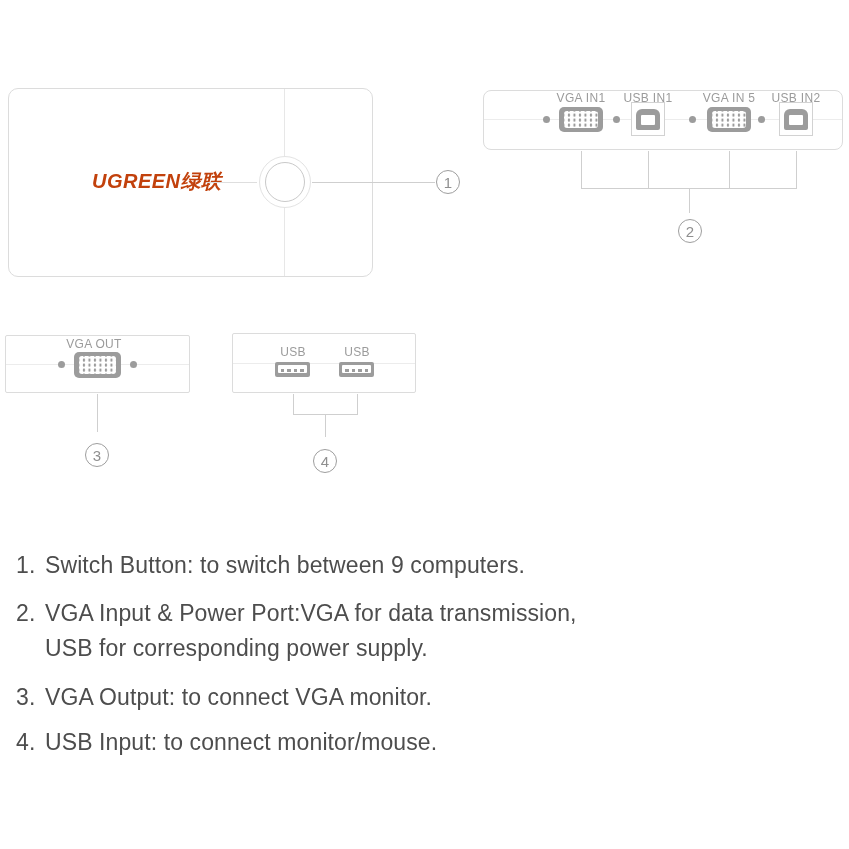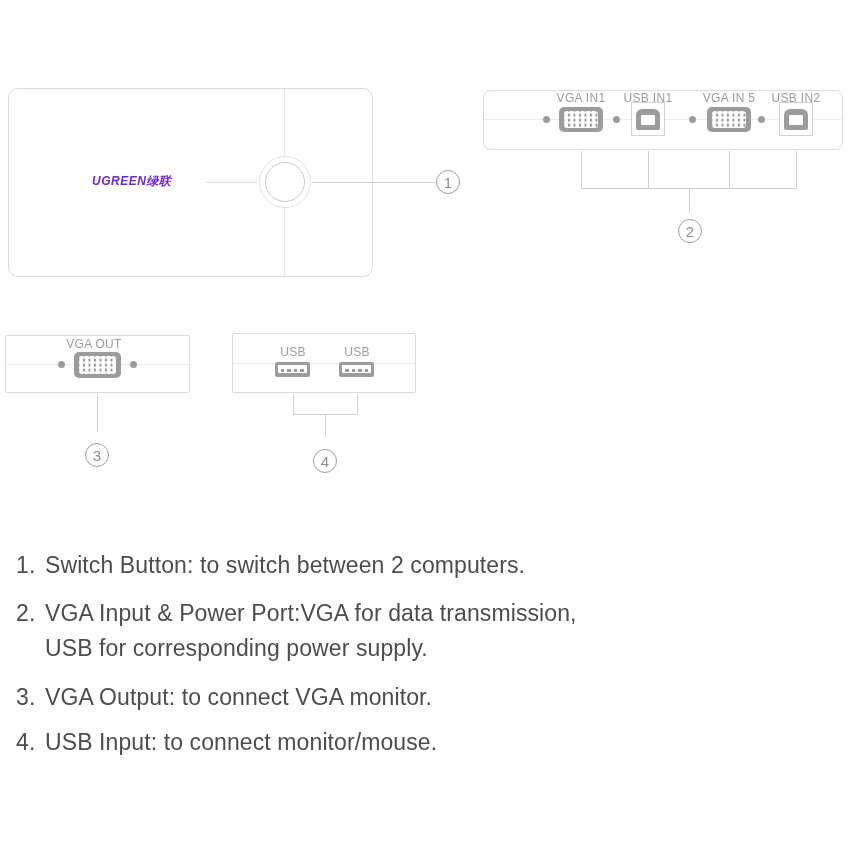--- a/index.html
+++ b/index.html
@@ -32,22 +32,22 @@
   .usba::before{content:"";position:absolute;left:3px;right:3px;top:2.5px;height:8px;background:#fff;
                 border-radius:1px;}
   .usba::after{content:"";position:absolute;left:6px;right:6px;top:7px;height:3px;
                background:repeating-linear-gradient(90deg,#9c9c9c 0 3.5px,rgba(0,0,0,0) 3.5px 6.5px);}
   
   .btn-outer{position:absolute;left:259px;top:156px;width:52px;height:52px;border-radius:50%;
              border:1px solid #e3e3e3;background:#fff;box-sizing:border-box;
              display:flex;align-items:center;justify-content:center;}
   .btn-inner{width:40px;height:40px;border-radius:50%;border:1px solid #c9c9c9;background:#fff;
              box-sizing:border-box;}
-  .logo{position:absolute;left:92px;top:172px;font-size:12px;line-height:19px;font-style:italic;
-        font-weight:600;letter-spacing:.5px;color:#6d28d9;white-space:nowrap;}
+  .logo{position:absolute;left:92px;top:172px;font-size:20px;line-height:19px;font-style:italic;
+        font-weight:600;letter-spacing:.5px;color:#c2410c;white-space:nowrap;}
   
   .legend{position:absolute;left:16px;top:548px;color:#4d4d4d;font-size:23px;line-height:35px;
           letter-spacing:.1px;}
   .legend-item{display:flex;}
   .legend-item .num{width:29px;flex:0 0 29px;}
   .legend-item .lines span{display:block;white-space:nowrap;}
   .mb13{margin-bottom:13px}.mb14{margin-bottom:14px}.mb10{margin-bottom:10px}
 </style>
 </head>
 <body>
@@ -128,21 +128,21 @@
   <div class="hline callout-line" style="left:293px;top:414px;width:65px;"></div>
   <div class="vline callout-line" style="left:325px;top:415px;height:22px;"></div>
   <div class="badge" style="left:313px;top:449px;">
       <span>4</span>
     </div>
 
   <div class="legend">
     <div class="legend-item mb13">
       <span class="num">1.</span>
       <span class="lines">
-          <span>Switch Button: to switch between 2 computers.</span>
+          <span>Switch Button: to switch between 9 computers.</span>
         </span>
     </div>
     <div class="legend-item mb14">
       <span class="num">2.</span>
       <span class="lines">
         <span>VGA Input &amp; Power Port:VGA for data transmission,</span>
         <span>USB for corresponding power supply.</span>
       </span>
     </div>
     <div class="legend-item mb10">

